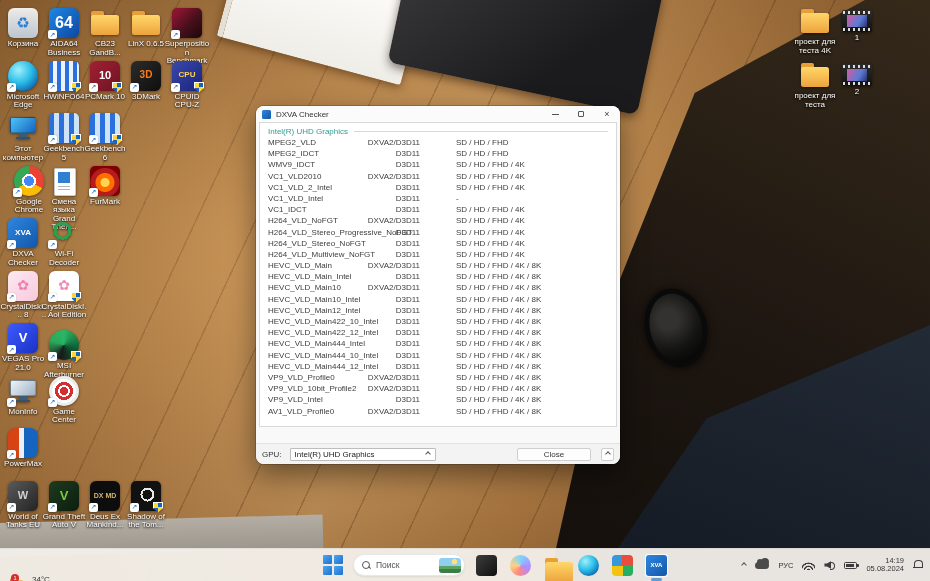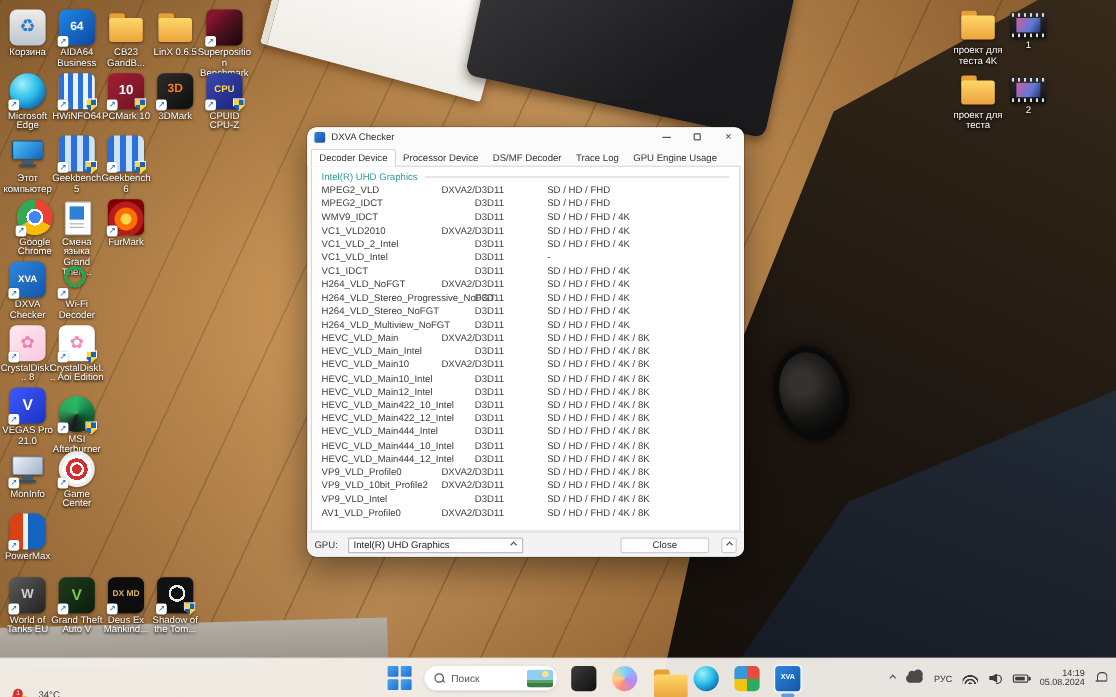--- a/index.html
+++ b/index.html
@@ -171,21 +171,21 @@
 
   <div id="icons-left">
       <div class="dicon" style="left: 0px; top: 8px;">
         <div class="glyph" style="background: linear-gradient(rgba(255, 255, 255, 0.9), rgba(205, 222, 238, 0.85)); border-radius: 6px;">
           <span class="gt" style="color: rgb(46, 125, 209); font-size: 15px; line-height: 15.5px; text-align: center;">♻</span>
         </div>
         <div class="dlabel">Корзина</div>
       </div>
       <div class="dicon" style="left: 41px; top: 8px;">
         <div class="glyph" style="background: linear-gradient(135deg, rgb(30, 136, 229), rgb(13, 71, 161)); border-radius: 6px;">
-          <span class="gt" style="color: rgb(255, 255, 255); font-size: 10px; line-height: 12.5px; font-weight: bold; text-align: center;">64</span>
+          <span class="gt" style="color: rgb(255, 255, 255); font-size: 16px; line-height: 12.5px; font-weight: bold; text-align: center;">64</span>
           <i class="sarrow">↗</i>
         </div>
         <div class="dlabel">AIDA64 Business</div>
       </div>
       <div class="dicon" style="left: 82px; top: 8px;">
         <div class="glyph folder">
           <i class="ftab"></i>
           <i class="fbody"></i>
         </div>
         <div class="dlabel">CB23 GandB...</div>
@@ -406,27 +406,20 @@
       <span class="capbtns">
         <span class="cb">
             <i class="minline"></i>
           </span>
         <span class="cb">
             <i class="maxbox"></i>
           </span>
         <span class="cb">×</span>
       </span>
     </div>
-    <div class="tabbar" id="tabbar">
-        <span class="tab active">Decoder Device</span>
-        <span class="tab">Processor Device</span>
-        <span class="tab">DS/MF Decoder</span>
-        <span class="tab">Trace Log</span>
-        <span class="tab">GPU Engine Usage</span>
-      </div>
     <div class="listbox">
       <div class="grouphdr">
         <span id="grouptext" style="color: rgb(47, 155, 148);">Intel(R) UHD Graphics</span>
         <i class="hline"></i>
       </div>
       <div id="rows">
           <div class="lrow">
             <span class="c0">MPEG2_VLD</span>
             <span class="c1">DXVA2/D3D11</span>
             <span class="c2">SD / HD / FHD</span>

